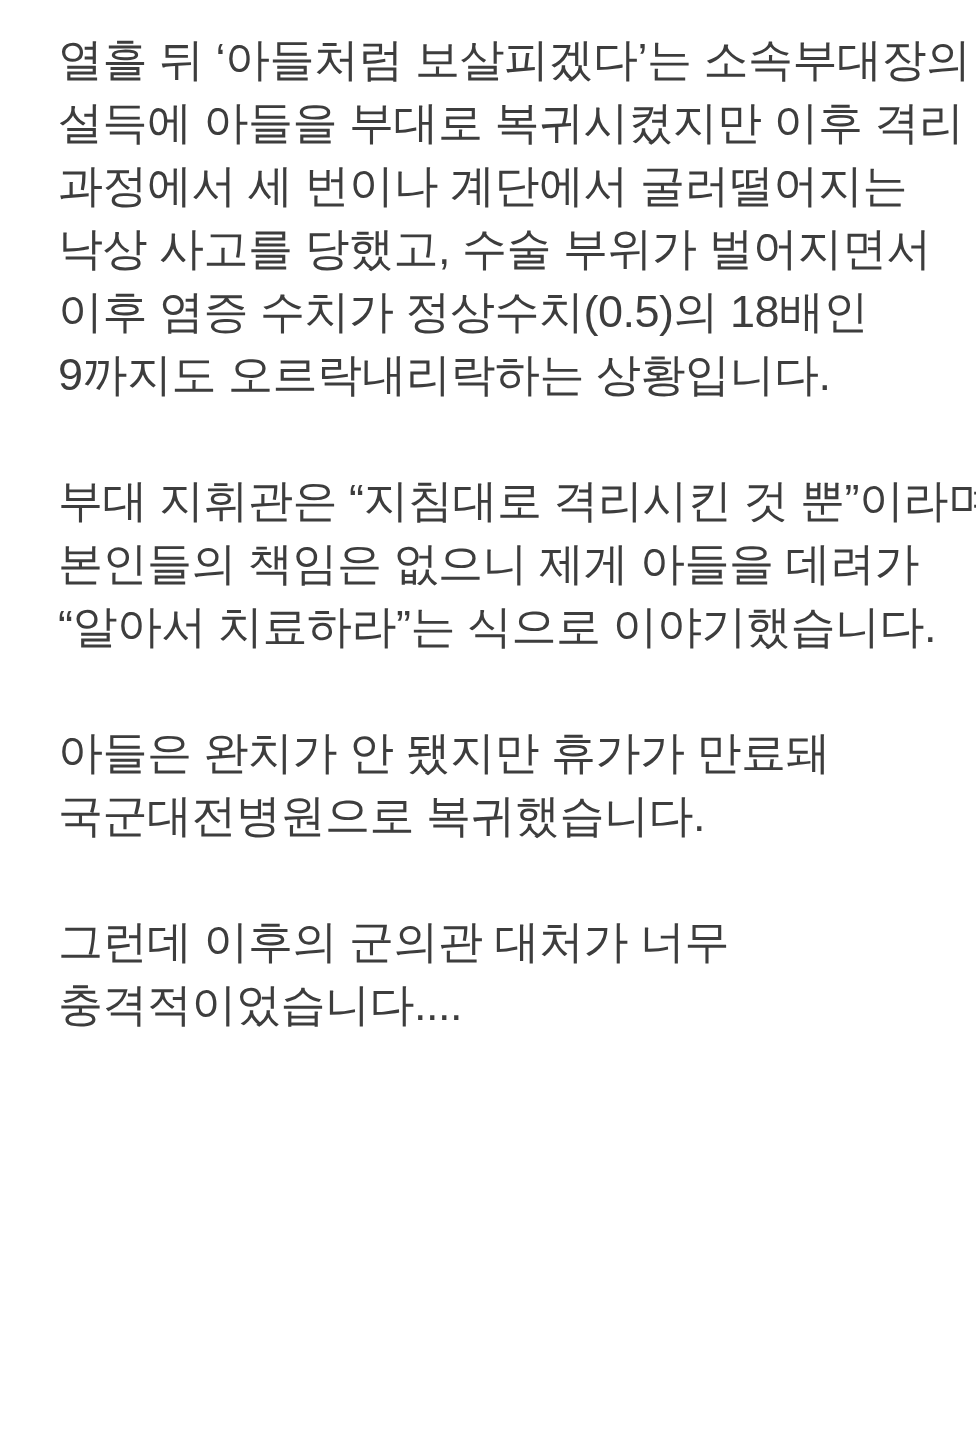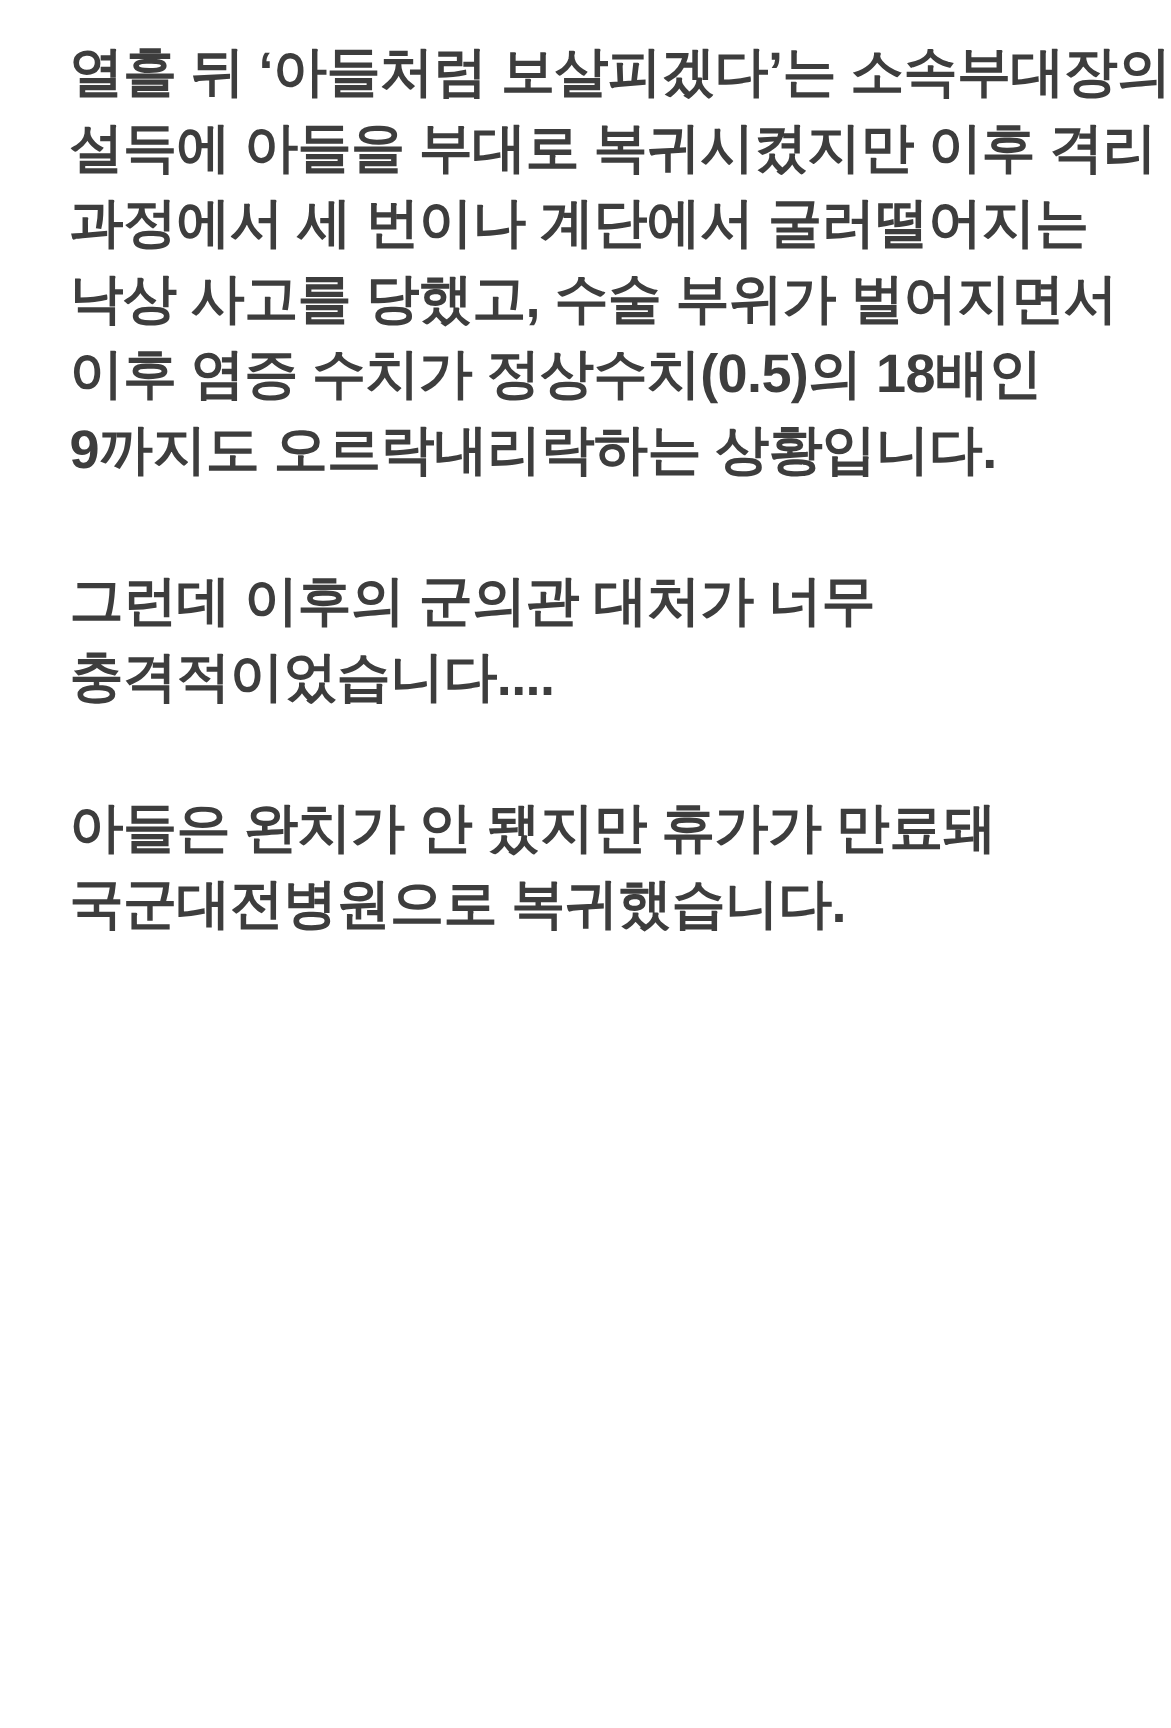--- a/index.html
+++ b/index.html
@@ -14,35 +14,38 @@
     font-family: "Liberation Sans", "DejaVu Sans", sans-serif;
   }
   .post-body {
     padding: 28px 40px 0 58px;
     color: #3d3d3d;
   }
   .post-body p {
     margin: 0 0 63px 0;
     font-size: 45px;
     line-height: 63px;
-    font-weight: 700;
+    font-weight: 400;
     letter-spacing: -0.5px;
     white-space: pre;           
   }
   .post-body p:last-child {
     margin-bottom: 0;
   }
 </style>
 </head>
 <body>
 
 <main class="post-body">
   <p>열흘 뒤 ‘아들처럼 보살피겠다’는 소속부대장의
 설득에 아들을 부대로 복귀시켰지만 이후 격리
 과정에서 세 번이나 계단에서 굴러떨어지는
 낙상 사고를 당했고, 수술 부위가 벌어지면서
 이후 염증 수치가 정상수치(0.5)의 18배인
 9까지도 오르락내리락하는 상황입니다.</p>
+  <p>부대 지휘관은 “지침대로 격리시킨 것 뿐”이라며
+본인들의 책임은 없으니 제게 아들을 데려가
+“알아서 치료하라”는 식으로 이야기했습니다.</p>
+  <p>아들은 완치가 안 됐지만 휴가가 만료돼
+국군대전병원으로 복귀했습니다.</p>
   <p>그런데 이후의 군의관 대처가 너무
 충격적이었습니다....</p>
-  <p>아들은 완치가 안 됐지만 휴가가 만료돼
-국군대전병원으로 복귀했습니다.</p>
 </main>
 
 </body></html>

